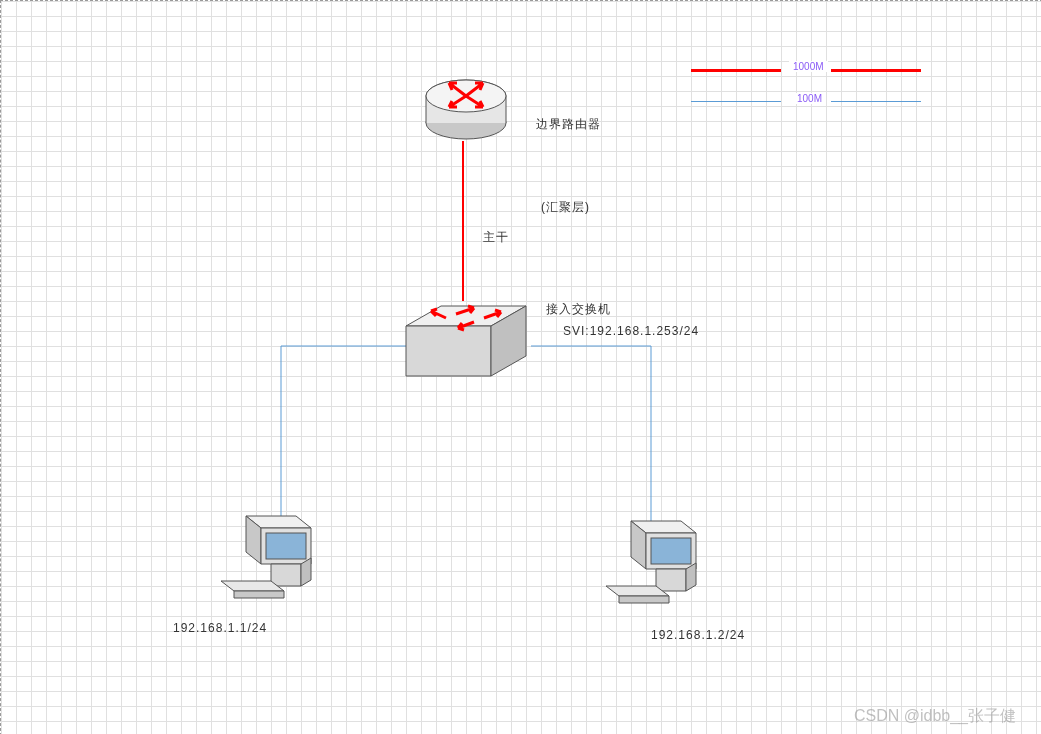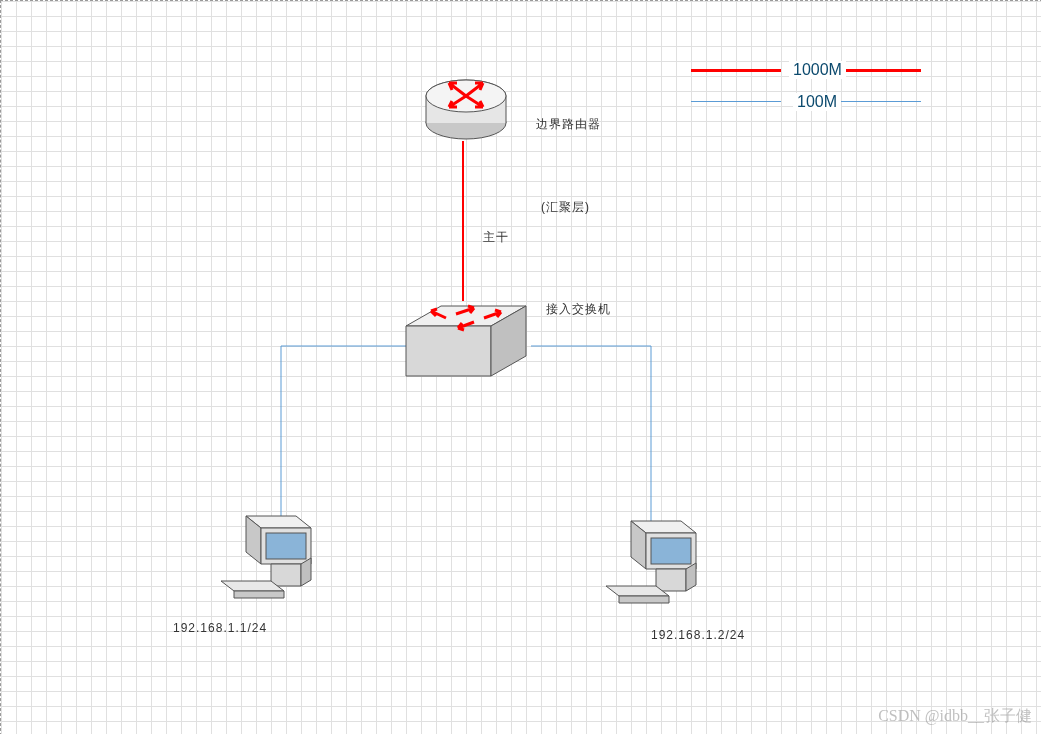--- a/index.html
+++ b/index.html
@@ -35,39 +35,39 @@
     .legend-red {
       background: #ff0000;
       height: 3px;
     }
     .legend-blue {
       background: #5b9bd5;
       height: 1px;
     }
     .legend-text {
       position: absolute;
-      font-size: 16px;
-      color: #0c4a6e;
+      font-size: 10px;
+      color: #8b5cf6;
       background: #fff;
       padding: 0 4px;
     }
     svg.conn {
       position: absolute;
       top: 0; left: 0;
       width: 1041px;
       height: 734px;
       pointer-events: none;
     }
     .watermark {
       position: absolute;
-      right: 10px;
+      right: 26px;
       bottom: 8px;
       color: rgba(150,150,150,0.6);
       font-size: 16px;
-      font-family: Liberation Serif, serif;
+      font-family: Liberation Sans, sans-serif;
     }
   </style>
 </head>
 <body>
 
 <div class="canvas">
 
   <svg class="conn">
 
     <line x1="462" y1="140" x2="462" y2="300" stroke="#ff0000" stroke-width="2"></line>
@@ -109,20 +109,21 @@
       <polygon points="10,40 95,40 95,90 10,90" fill="#d8d8d8" stroke="#555"></polygon>
       <polygon points="95,40 130,20 130,70 95,90" fill="#c0c0c0" stroke="#555"></polygon>
 
       <path d="M 50 32 L 35 25 M 35 25 l 6 -2 M 35 25 l 5 5" stroke="#ff0000" stroke-width="3" fill="none"></path>
       <path d="M 60 28 L 78 22 M 78 22 l -6 -2 M 78 22 l -4 5" stroke="#ff0000" stroke-width="3" fill="none"></path>
       <path d="M 88 32 L 105 26 M 105 26 l -6 -2 M 105 26 l -4 5" stroke="#ff0000" stroke-width="3" fill="none"></path>
       <path d="M 78 36 L 62 42 M 62 42 l 6 2 M 62 42 l 4 -5" stroke="#ff0000" stroke-width="3" fill="none"></path>
     </svg>
   </div>
   <div class="label" style="left:545px; top:300px;">接入交换机</div>
+  <div class="label" style="left:562px; top:323px;">SVI:192.168.1.253/24</div>
 
   <div class="device" style="left:215px; top:505px;">
     <svg width="100" height="100" viewBox="0 0 100 100">
 
       <polygon points="30,10 80,10 95,22 45,22" fill="#f0f0f0" stroke="#555"></polygon>
       <polygon points="30,10 45,22 45,58 30,46" fill="#c8c8c8" stroke="#555"></polygon>
       <polygon points="45,22 95,22 95,58 45,58" fill="#e0e0e0" stroke="#555"></polygon>
       <rect x="50" y="27" width="40" height="26" fill="#8ab4d8" stroke="#555"></rect>
 
       <polygon points="55,58 85,58 85,80 55,80" fill="#d8d8d8" stroke="#555"></polygon>

